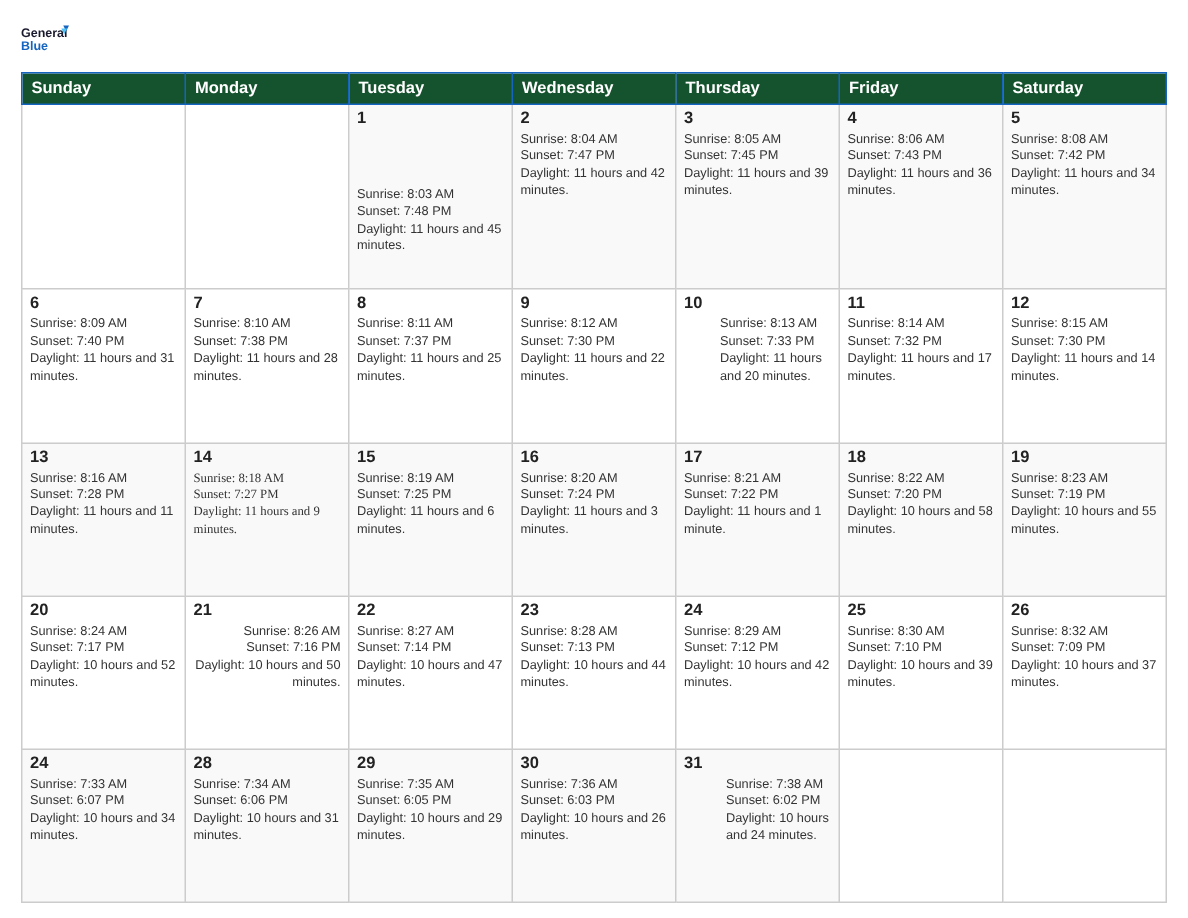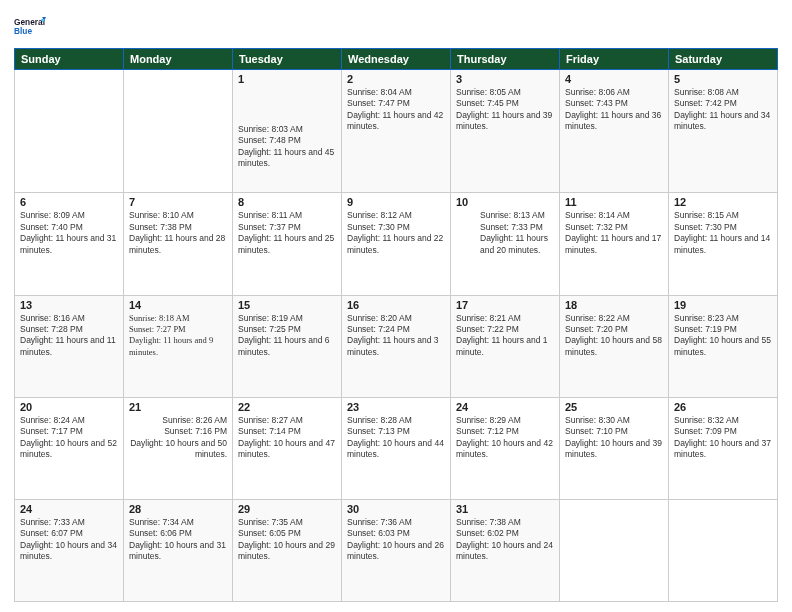--- a/index.html
+++ b/index.html
@@ -303,21 +303,21 @@
 Daylight: 10 hours and 29 minutes.</div>
           </td>
           <td>
             <span class="day-num">30</span>
             <div class="cell-text" style="white-space: pre-line;">Sunrise: 7:36 AM
 Sunset: 6:03 PM
 Daylight: 10 hours and 26 minutes.</div>
           </td>
           <td>
             <span class="day-num">31</span>
-            <div class="cell-text" style="white-space: pre-line;">Sunrise: 7:38 AM
+            <div class="cell-text" style="white-space: pre-line; margin-left: 28px;">Sunrise: 7:38 AM
 Sunset: 6:02 PM
 Daylight: 10 hours and 24 minutes.</div>
           </td>
           <td class="empty-cell"></td>
           <td class="empty-cell"></td>
         </tr>
       </tbody>
   </table>
 </div>
 

